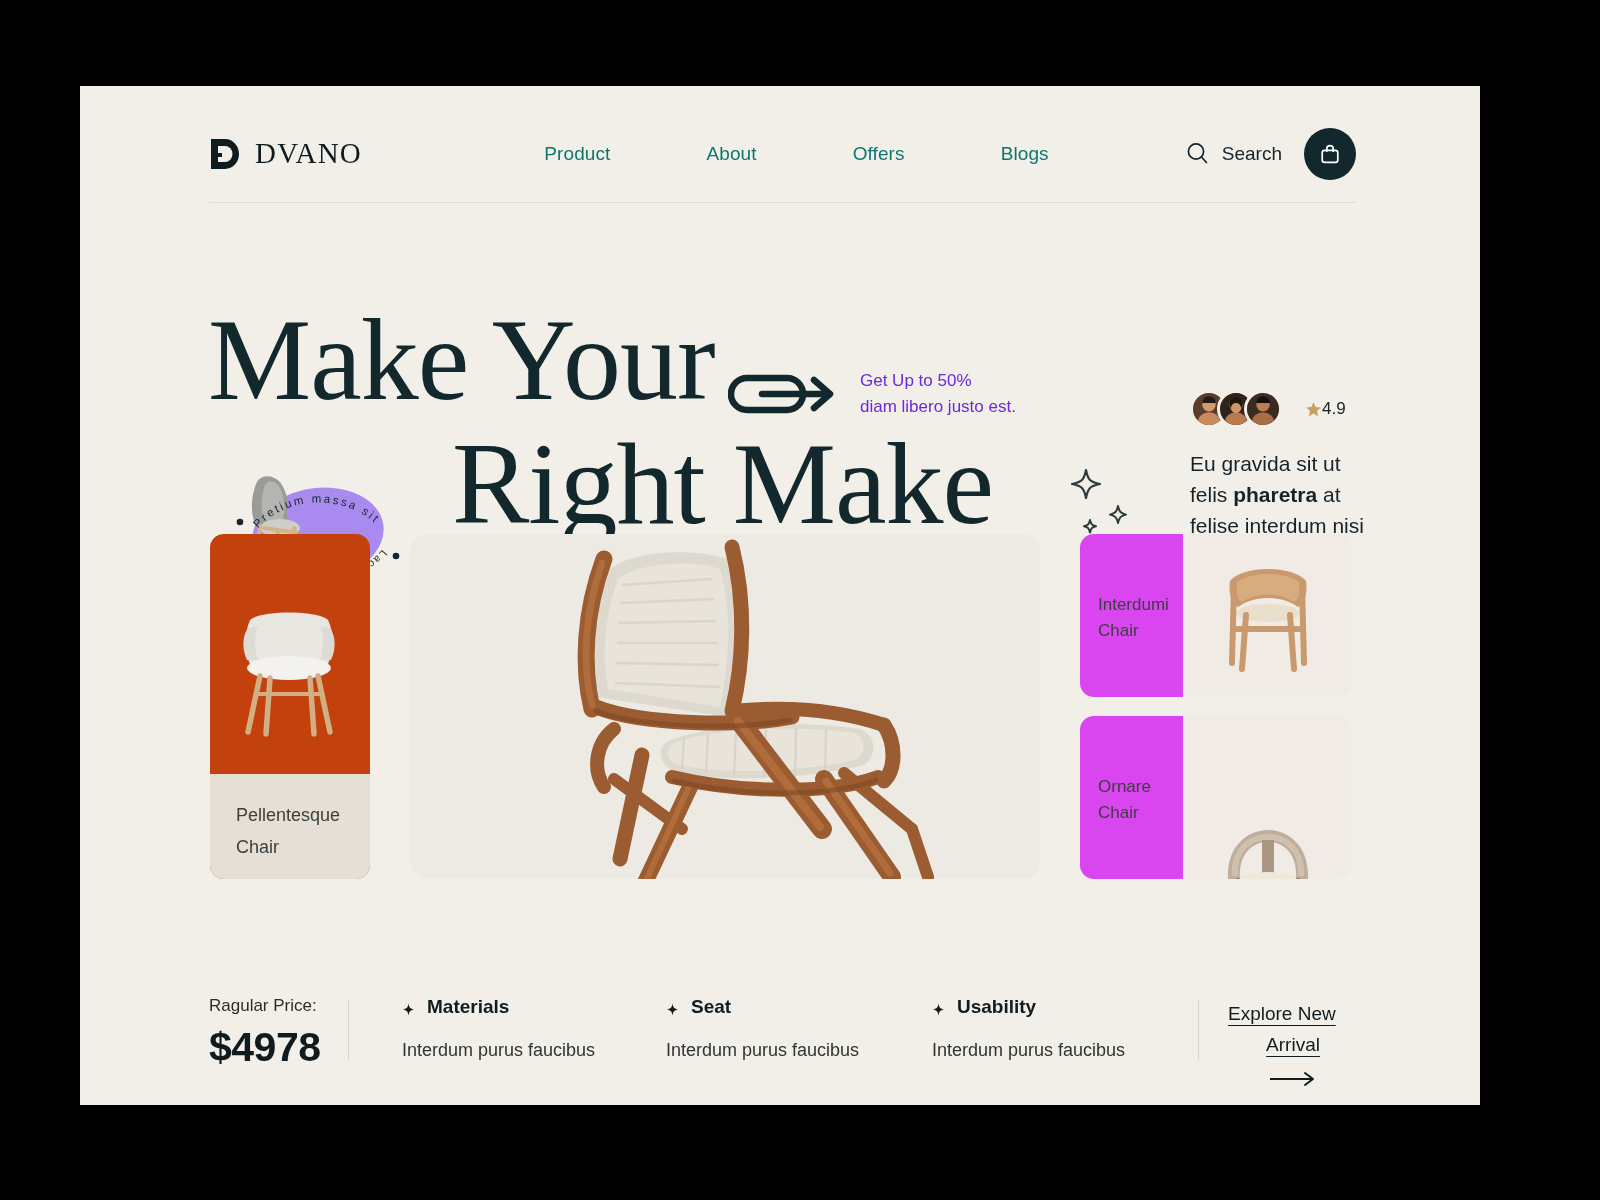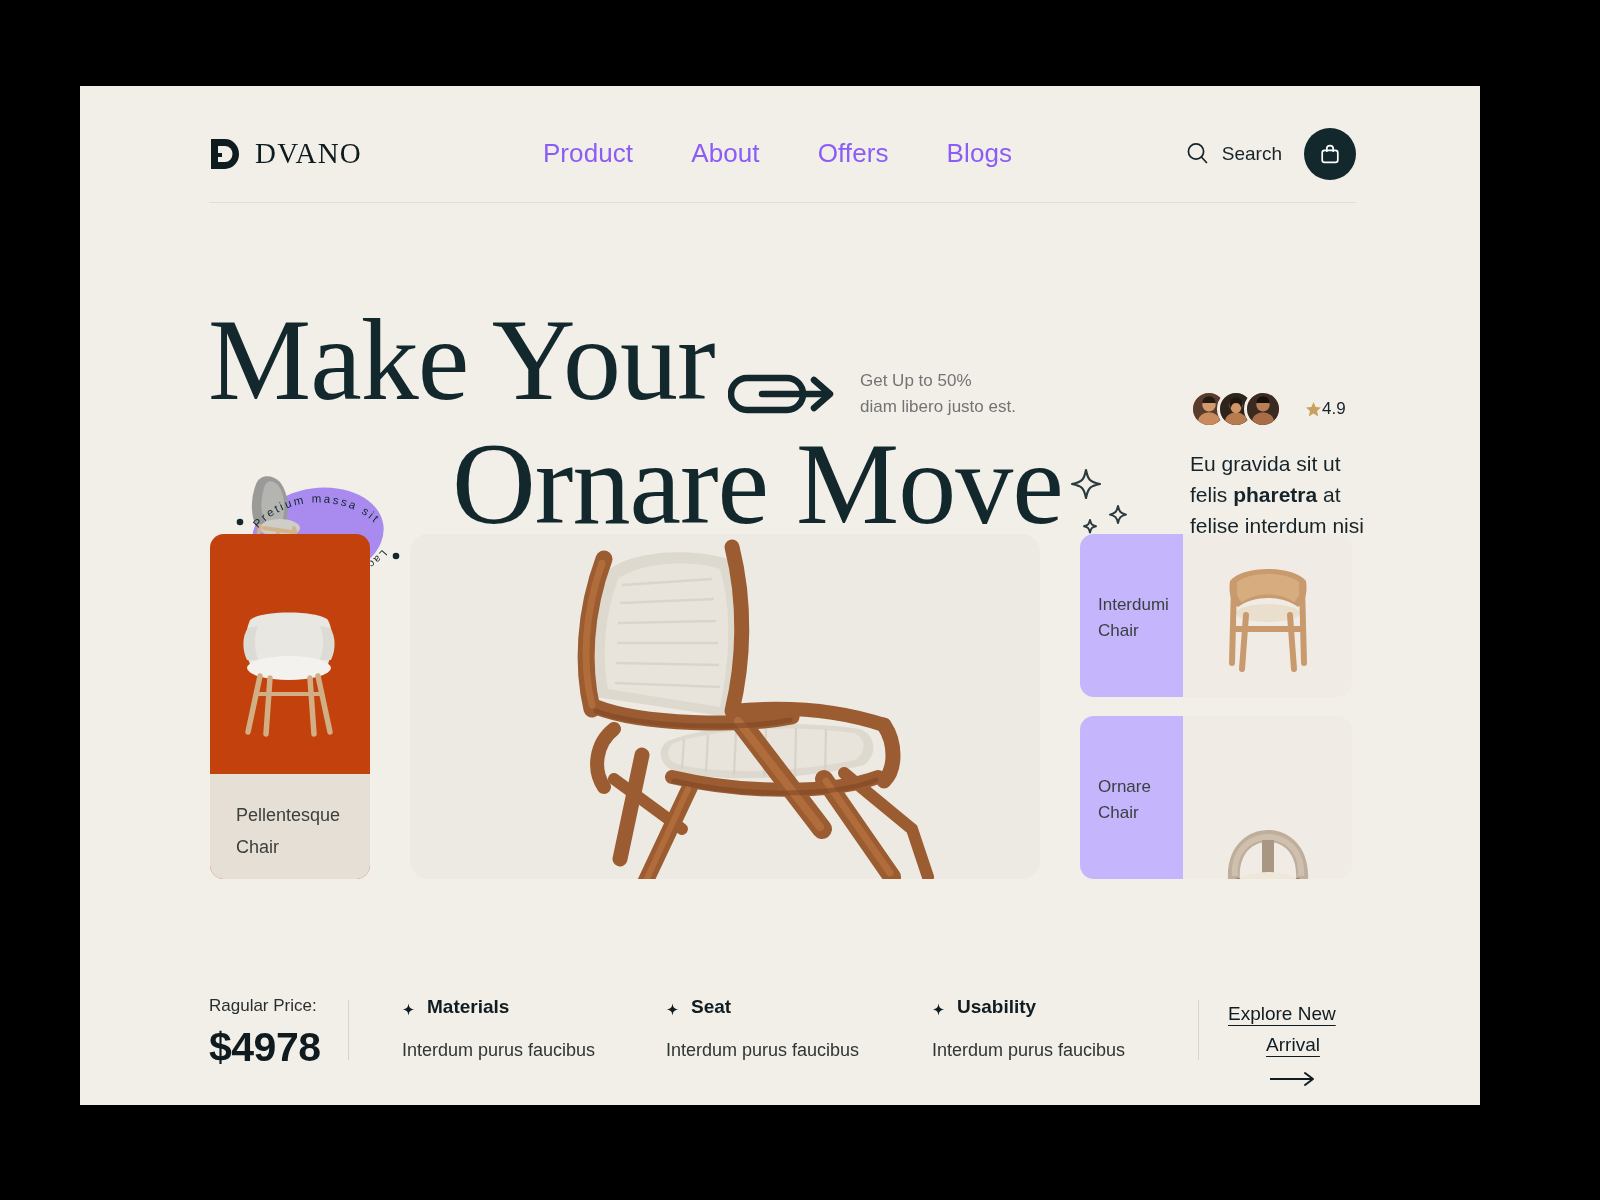--- a/index.html
+++ b/index.html
@@ -51,25 +51,26 @@
   }
 
   .nav {
     display: flex;
     gap: 58px;
     flex: 1;
     justify-content: center;
     margin-left: -10px;
   }
   .nav-item {
-    font-size: 26px;
-    color: #8b5cf6;
+    font-size: 19px;
+    color: #0f766e;
     letter-spacing: .1px;
     cursor: pointer;
     white-space: nowrap;
+    margin-left: 38px;
   }
 
   .header-right {
     display: flex;
     gap: 22px;
     width: 300px;
     justify-content: flex-end;
   }
   .search {
     display: flex;
@@ -109,21 +110,21 @@
     letter-spacing: -1px;
     color: #12282c;
     white-space: nowrap;
   }
 
   .promo {
     position: absolute;
     left: 648px; top: 164px;
     display: flex; align-items: center; gap: 22px;
   }
-  .promo-text { font-size: 17px; line-height: 1.55; color: #737373; white-space: nowrap; }
+  .promo-text { font-size: 17px; line-height: 1.55; color: #6d28d9; white-space: nowrap; }
 
   
   .stamp { position: absolute; left: 154px; top: 266px; width: 168px; height: 130px; }
   .stamp svg { position: absolute; inset: 0; overflow: visible; }
   .stamp-ellipse {
     position: absolute;
     left: 18px; top: 18px;
     width: 132px; height: 92px;
     border-radius: 50%;
     background: #a98bf0;
@@ -193,21 +194,21 @@
     width: 272px; height: 163px;
     background: #f0ece5;
     border-radius: 14px;
     overflow: hidden;
     display: flex;
   }
   .card-wide.one { top: 0; }
   .card-wide.two { top: 182px; align-items: flex-end; }
   .cw-label {
     width: 103px; height: 100%;
-    background: #c4b5fd;
+    background: #d946ef;
     padding: 58px 0 0 18px;
     font-size: 17px;
     line-height: 1.5;
     color: #3b3f3d;
     flex: none;
   }
   .cw-img { flex: 1; position: relative; }
   .cw-img svg { position: absolute; left: 50%; top: 50%; transform: translate(-50%,-50%); }
 
   
@@ -274,21 +275,21 @@
           <rect x="4.2" y="8.4" width="15.6" height="12" rx="2.4" fill="none" stroke="#ffffff" stroke-width="1.7"></rect>
           <path d="M8.8 9.2 V6.8 a3.2 3.2 0 0 1 6.4 0 V9.2" fill="none" stroke="#ffffff" stroke-width="1.7" stroke-linecap="round"></path>
         </svg>
       </div>
     </div>
   </div>
 
   <div class="hero">
 
     <div class="h-line1">Make Your</div>
-    <div class="h-line2">Ornare Move</div>
+    <div class="h-line2">Right Make</div>
 
     <div class="promo">
       <svg width="110" height="50" viewBox="0 0 110 50">
         <rect x="3" y="9" width="72" height="32" rx="16" fill="none" stroke="#12282c" stroke-width="6.5"></rect>
         <line x1="34" y1="25" x2="100" y2="25" stroke="#12282c" stroke-width="6.5" stroke-linecap="round"></line>
         <polyline points="86,11 102,25 86,39" fill="none" stroke="#12282c" stroke-width="6.5" stroke-linecap="round" stroke-linejoin="round"></polyline>
       </svg>
       <div>
         <div class="promo-text">Get Up to 50%</div>
         <div class="promo-text">diam libero justo est.</div>

